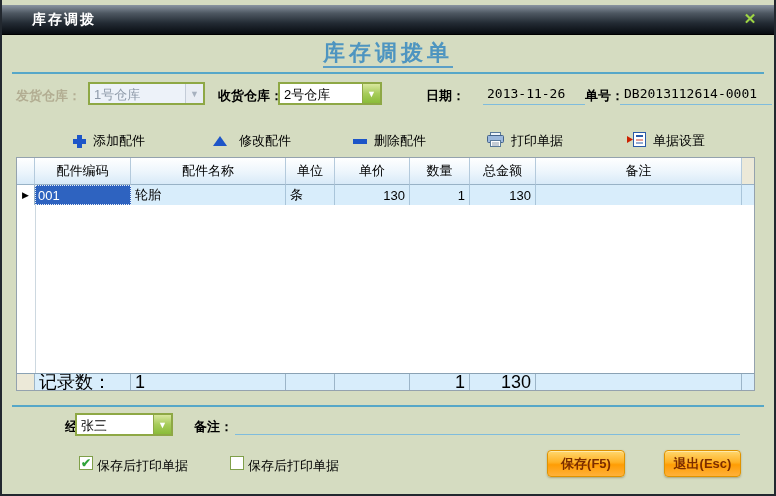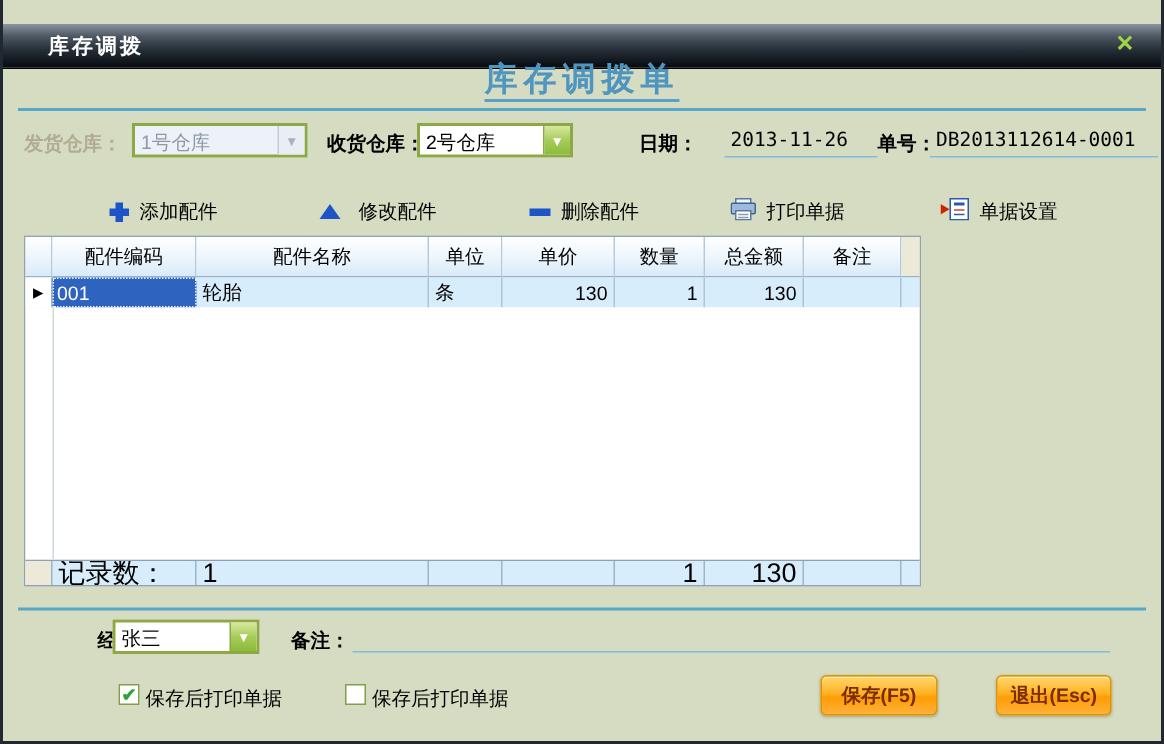--- a/index.html
+++ b/index.html
@@ -7,21 +7,21 @@
   body { font-family: "Liberation Sans", sans-serif; }
 
   .window {
     position: relative; width: 776px; height: 496px;
     background: #d5dcc1; overflow: hidden;
     border-left: 2px solid #22282f; border-right: 2px solid #22282f; border-bottom: 2px solid #22282f;
   }
 
   
   .titlebar {
-    position: absolute; left: 0; top: 16px; right: 0; height: 30px;
+    position: absolute; left: 0; top: 5px; right: 0; height: 30px;
     background: linear-gradient(180deg,#8a95a1 0%,#4e5862 28%,#232b34 62%,#070b10 100%);
     border-bottom: 1px solid #000;
     display: flex; align-items: center;
   }
   .titlebar .title { color: #fff; font-weight: bold; font-size: 14px; margin-left: 30px; letter-spacing: 2px; }
   .close-x {
     position: absolute; right: 15px; top: 5px; width: 18px; height: 18px;
     color: #9ed544; font-size: 15px; font-weight: bold; text-align: center; cursor: pointer; line-height: 18px;
   }
 
@@ -60,21 +60,21 @@
   
   .tool { position: absolute; top: 132px; height: 18px; display: flex; align-items: center; gap: 7px; font-size: 13px; cursor: pointer; }
   .ic-plus { position: relative; width: 13px; height: 13px; display: inline-block; }
   .ic-plus::before { content:""; position:absolute; left:4px; top:0; width:5px; height:13px; background:#1d55c8; }
   .ic-plus::after  { content:""; position:absolute; top:4px; left:0; width:13px; height:5px; background:#1d55c8; }
   .ic-tri { width:0; height:0; border-left:7px solid transparent; border-right:7px solid transparent; border-bottom:10px solid #1d55c8; }
   .ic-minus { width:14px; height:5px; background:#1d55c8; display:inline-block; }
 
   
   .grid {
-    position: absolute; left: 14px; top: 157px; width: 598px; height: 234px;
+    position: absolute; left: 14px; top: 157px; width: 739px; height: 234px;
     border: 1px solid #94a2ae; background: #fff; display: flex; flex-direction: column;
   }
   .trow { display: grid; grid-template-columns: 18px 96px 155px 49px 75px 60px 66px 1fr 12px; }
   .thead { height: 27px; }
   .thead .c {
     background: linear-gradient(180deg,#ffffff 0%,#ecf5fc 55%,#d8eaf8 100%);
     border-right: 1px solid #b4cadc; border-bottom: 1px solid #98b2c6;
     display: flex; align-items: center; justify-content: center; font-size: 13px; overflow: hidden;
   }
   .thead .stub { background: #ece9d8; border-right: none; }

